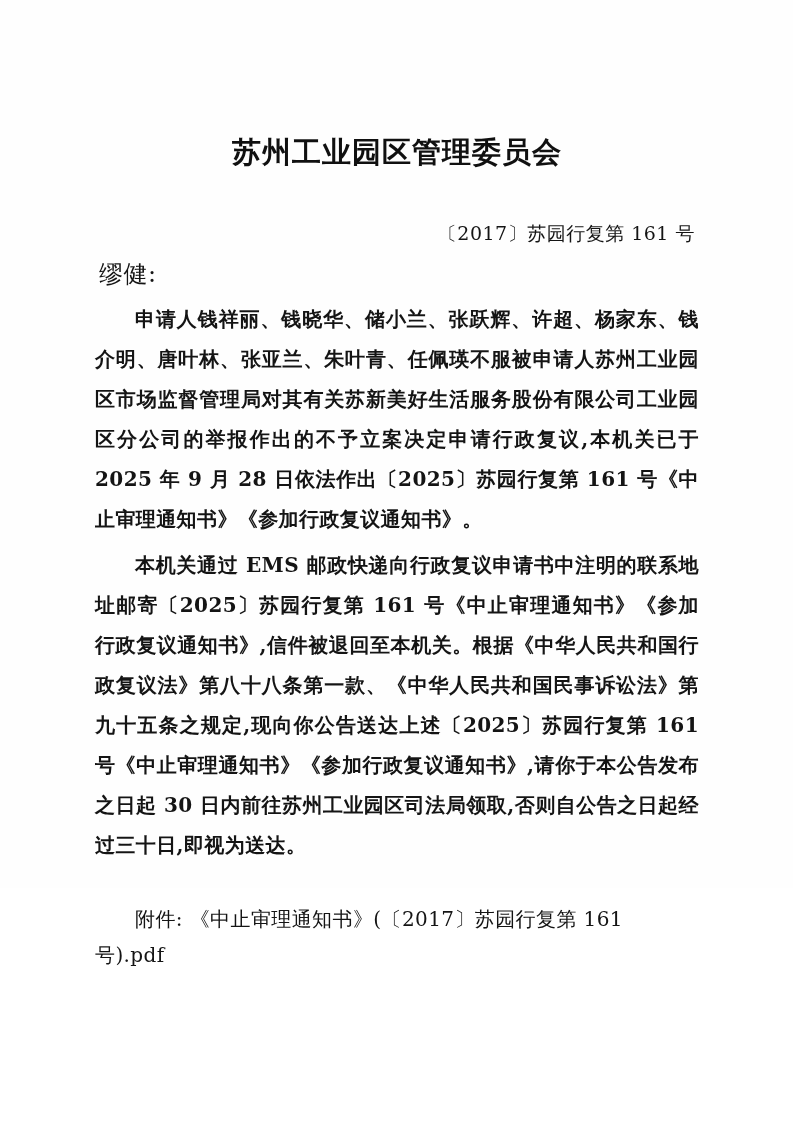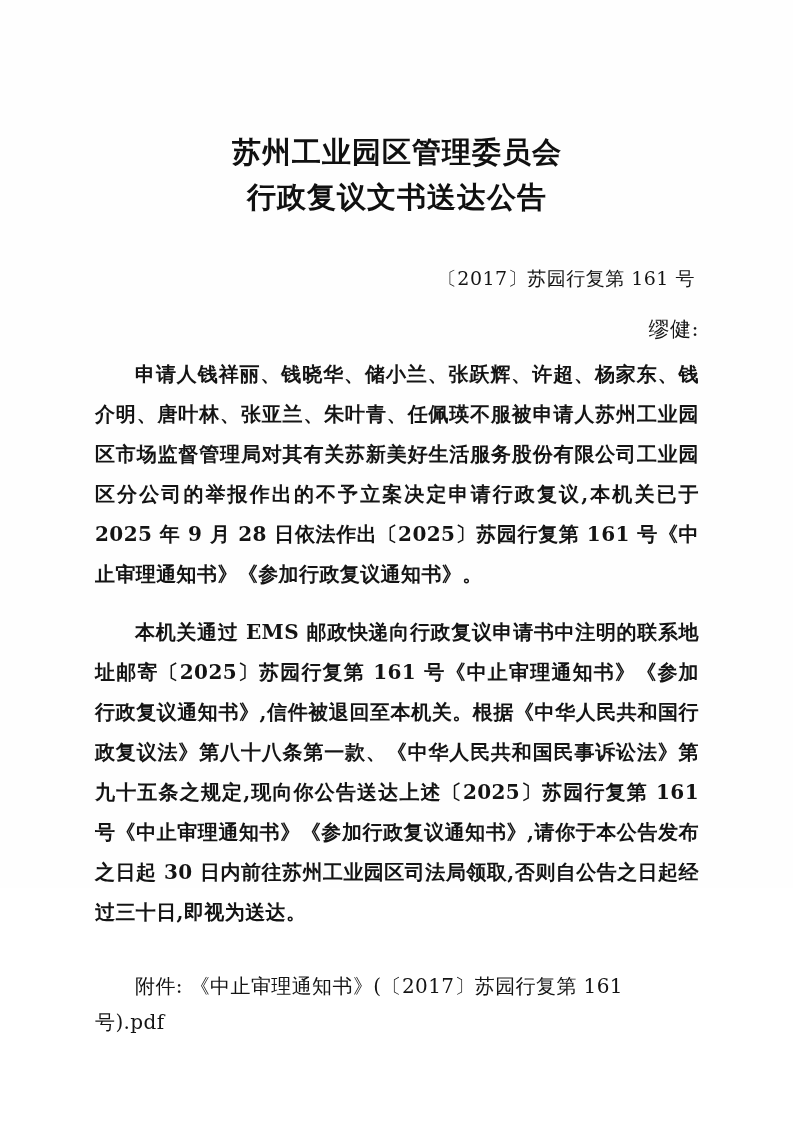--- a/index.html
+++ b/index.html
@@ -45,57 +45,55 @@
   }
   .doc-number {
     margin-top: 44px;
     text-align: right;
     font-size: 19px;
     line-height: 28px;
     letter-spacing: 0.5px;
     padding-right: 4px;
   }
   .recipient {
-    margin-top: 22px;
-    font-size: 21px;
+    margin-top: 12px;
+    font-size: 24px;
     line-height: 30px;
     letter-spacing: 0.5px;
     padding-left: 4px;
-    text-align: right;
   }
   .para {
     margin-top: 10px;
     font-size: 20px;
     line-height: 40px;
     text-align: justify;
     text-justify: inter-ideograph;
     text-indent: 2em;
     letter-spacing: 0.4px;
     font-weight: bold;
   }
   .para.second {
-    margin-top: 18px;
+    margin-top: 6px;
   }
   .attachment {
     margin-top: 36px;
     font-size: 20px;
     line-height: 36px;
     text-indent: 2em;
     letter-spacing: 0.4px;
   }
 </style>
 </head>
 <body>
 
 <div class="page">
   <div class="content">
 
     <div class="doc-title">
       <span class="line1">苏州工业园区管理委员会</span>
-      <span class="line2">行政复议文书送达公告</span>
     </div>
 
     <div class="doc-number">〔2017〕苏园行复第 161 号</div>
 
     <div class="recipient">缪健:</div>
 
     <div class="para">申请人钱祥丽、钱晓华、储小兰、张跃辉、许超、杨家东、钱介明、唐叶林、张亚兰、朱叶青、任佩瑛不服被申请人苏州工业园区市场监督管理局对其有关苏新美好生活服务股份有限公司工业园区分公司的举报作出的不予立案决定申请行政复议,本机关已于 2025 年 9 月 28 日依法作出〔2025〕苏园行复第 161 号《中止审理通知书》《参加行政复议通知书》。</div>
 
     <div class="para second">本机关通过 EMS 邮政快递向行政复议申请书中注明的联系地址邮寄〔2025〕苏园行复第 161 号《中止审理通知书》《参加行政复议通知书》,信件被退回至本机关。根据《中华人民共和国行政复议法》第八十八条第一款、《中华人民共和国民事诉讼法》第九十五条之规定,现向你公告送达上述〔2025〕苏园行复第 161 号《中止审理通知书》《参加行政复议通知书》,请你于本公告发布之日起 30 日内前往苏州工业园区司法局领取,否则自公告之日起经过三十日,即视为送达。</div>
 

